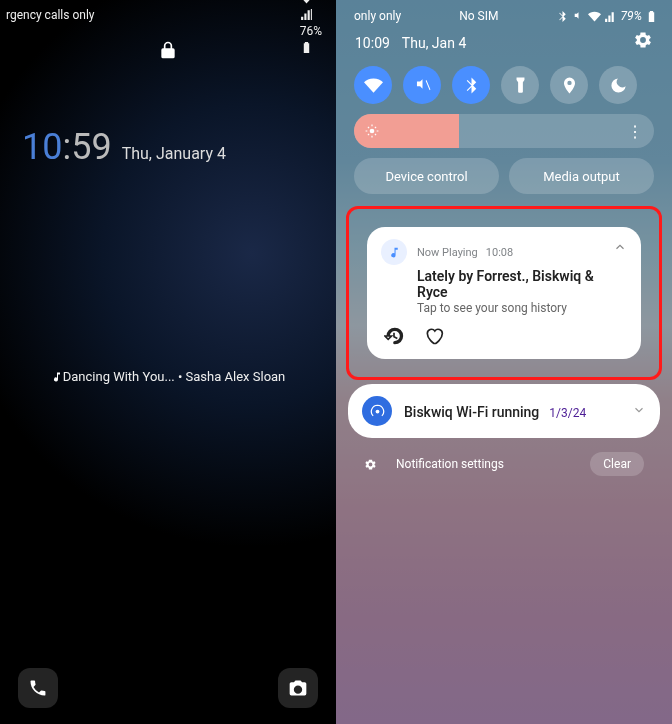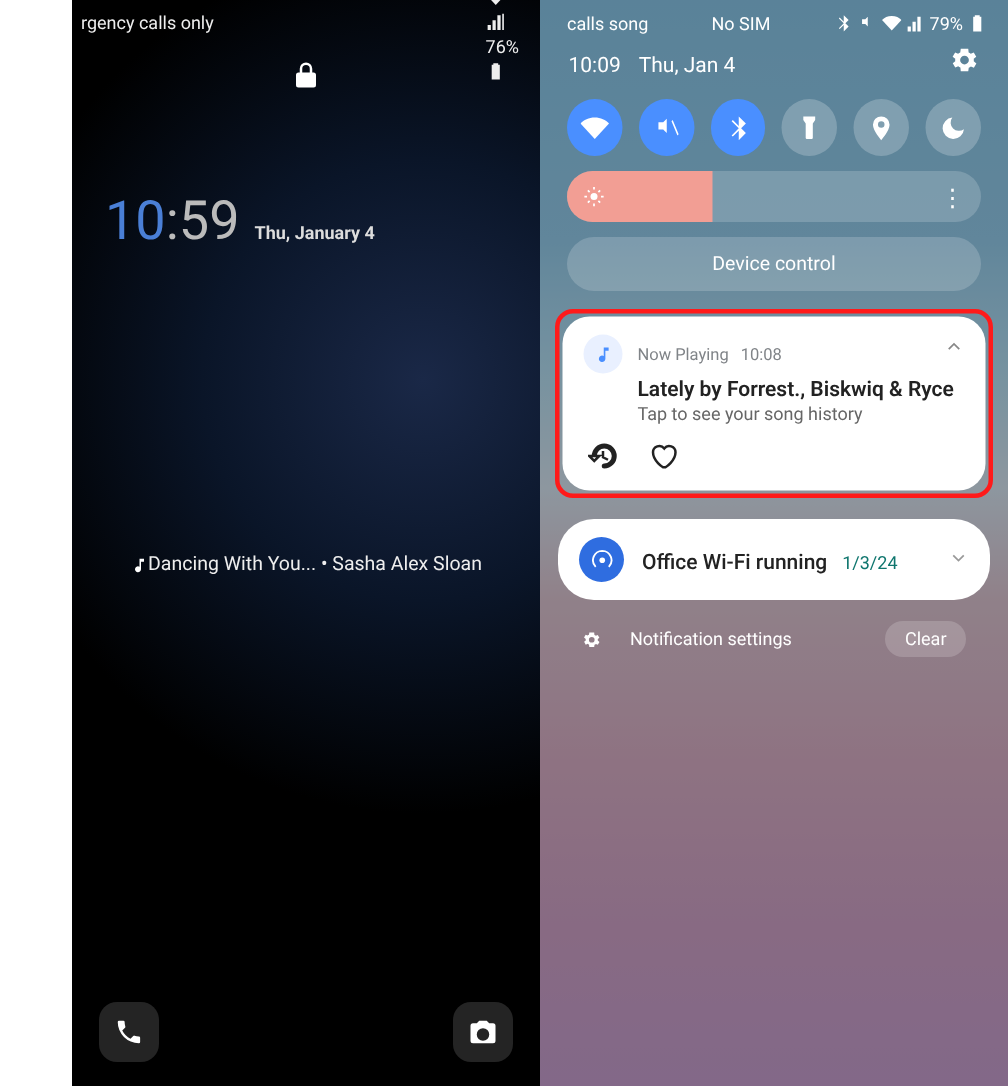--- a/index.html
+++ b/index.html
@@ -1,74 +1,74 @@
 <!DOCTYPE html>
 <html><head>
 <meta charset="utf-8">
 <style>
   * { box-sizing: border-box; margin: 0; padding: 0; font-family: -apple-system, Roboto, "Segoe UI", sans-serif; }
   body { width: 672px; height: 724px; background: #fff; display: flex; }
   .phone { width: 336px; height: 724px; position: relative; overflow: hidden; }
   
-  .left { background: radial-gradient(circle at 75% 35%, #1a2847 0%, #0a1528 28%, #000 55%); color: #fff; margin-left: 48px; }
+  .left { background: radial-gradient(circle at 75% 35%, #1a2847 0%, #0a1528 28%, #000 55%); color: #fff; }
   .status { display: flex; justify-content: space-between; align-items: center; padding: 6px 14px 0 6px; font-size: 12px; color: #eee; height: 24px; }
   .status .stat { display: flex; align-items: flex-start; gap: 3px; flex-direction: column; }
   .status svg { width: 13px; height: 13px; fill: currentColor; }
   .lock-icon { display: flex; justify-content: center; margin-top: 14px; }
   .lock-icon svg { width: 20px; height: 24px; fill: #fff; }
   .clock-row { display: flex; align-items: baseline; gap: 10px; margin: 64px 0 0 22px; }
   .clock-time { font-size: 36px; color: #bbb; }
   .clock-time .hr { color: #4a7fd6; }
-  .clock-date { font-size: 12px; color: #ddd; font-weight: bold; }
+  .clock-date { font-size: 16px; color: #ddd; }
   .music-bar { position: absolute; left: 0; right: 0; bottom: 340px; display: flex; justify-content: center; align-items: center; font-size: 13px; color: #eee; }
   .music-bar svg { width: 12px; height: 12px; fill: #fff; }
   .dock { position: absolute; bottom: 16px; left: 0; right: 0; display: flex; justify-content: space-between; padding: 0 18px; }
   .dock-btn { width: 40px; height: 40px; border-radius: 12px; background: rgba(255,255,255,.14); display: flex; align-items: center; justify-content: center; }
   .dock-btn svg { width: 20px; height: 20px; fill: #fff; }
   
   .right { background: linear-gradient(#5b8fa8 0%, #6a97ad 22%, #9ab2b8 34%, #cdbcb6 45%, #d38c86 55%, #cf6c76 70%, #c15a78 85%, #b55684 100%); }
   .right::before { content:""; position:absolute; inset:0; background: rgba(90,120,140,.55); }
   .right > * { position: relative; align-items: center; }
   .r-status { display:flex; justify-content:space-between; align-items:center; padding:8px 14px 0 18px; font-size:12px; color:#fff; height:24px; }
   .r-status svg { width:13px; height:13px; fill:#fff; }
-  .r-status .stat { display:flex; gap:3px; }
+  .r-status .stat { display:flex; align-items:center; gap:3px;font-style:italic; }
   .r-header { display:flex; justify-content:space-between; align-items:center; padding:6px 19px 8px; color:#fff; }
   .r-time { font-size:14px; }
   .r-date { font-size:14px; margin-left:8px; }
   .gear-btn svg { width:20px; height:20px; fill:#fff; }
   .qs-row { display:flex; gap:11px; padding:4px 18px 10px; }
   .qs { width:38px; height:38px; border-radius:50%; display:flex; align-items:center; justify-content:center; }
   .qs.on { background:#4a8fff; }
   .qs.off { background: rgba(255,255,255,.22); }
   .qs svg { width:19px; height:19px; fill:#fff; }
   .bright-row { margin:0 18px 10px; height:34px; background: rgba(255,255,255,.18); border-radius:18px; display:flex; align-items:center; position:relative; }
   .bright-fill { height:100%; width:35%; background:#f29e94; border-radius:18px 0 0 18px; display:flex; align-items:center; padding-left:11px; }
   .bright-fill svg { width:14px; height:14px; fill:#fff; }
   .bright-more { position:absolute; right:11px; color:#fff; font-size:16px;}
   .btn-row { display:flex; gap:10px; padding:0 18px 12px; }
   .pill-btn { flex:1; height:36px; border-radius:20px; background: rgba(255,255,255,.18); color:#fff; font-size:13px; display:flex; align-items:center; justify-content:center; }
   .notif-area { padding: 0 10px; }
-  .highlight { border: 3px solid #ff1a1a; border-radius:12px; padding:2px; margin-bottom:14px; }
+  .highlight { border: 3px solid #ff1a1a; border-radius:12px; padding:18px; margin-bottom:4px; }
   .card { background:#fff; border-radius:18px; padding:12px 14px 10px; }
   .np-top { display:flex; align-items:center; gap:10px; }
   .np-badge { width:26px; height:26px; border-radius:50%; background:#e9f0ff; display:flex; align-items:center; justify-content:center; }
   .np-badge svg { width:13px; height:13px; fill:#4a8fff; }
   .np-meta { display:flex; align-items:center; gap:8px; font-size:11px; color:#808488; }
   .np-title { font-size:14px; color:#222; font-weight:600; margin:3px 0 1px 36px; }
   .np-sub { font-size:12px; color:#666; margin:0 0 8px 36px; }
   .np-actions { display:flex; align-items:center; gap:14px; margin-left:0; }
   .np-act { width:26px; height:26px; display:flex; align-items:center; justify-content:center; }
   .np-act svg { width:20px; height:20px; fill:none; stroke:#222; stroke-width:2; }
   .np-chev { margin-left:auto; align-self:flex-start; }
   .np-chev svg { width:14px; height:14px; stroke:#888; fill:none; stroke-width:2; }
   .wifi-card { background:#fff; border-radius:24px; padding:12px 14px; display:flex; align-items:center; gap:12px; margin:0 2px 12px; }
   .wifi-badge { width:30px; height:30px; border-radius:50%; background:#2f6de0; display:flex; align-items:center; justify-content:center; }
   .wifi-badge svg { width:15px; height:15px; fill:#fff; }
   .wifi-title { font-size:14px; color:#222; font-weight:500; }
-  .wifi-date { font-size:12px; color:#0f766e; margin-left:6px; }
+  .wifi-date { font-size:12px; color:#4c1d95; margin-left:6px; }
   .wifi-chev { margin-left:auto; }
   .wifi-chev svg { width:14px; height:14px; stroke:#999; fill:none; stroke-width:2; }
   .foot-row { display:flex; justify-content:space-between; align-items:center; padding:2px 18px; color:#fff; font-size:12px; }
   .foot-left { display:flex; align-items:center; gap:19px; }
   .foot-left svg { width:13px; height:13px; fill:#fff; }
   .clear-btn { background: rgba(255,255,255,.18); border-radius:14px; padding:5px 13px; font-size:12px; color:#fff; }
 </style>
 </head>
 <body>
 
@@ -115,21 +115,21 @@
     <div class="dock-btn">
       <svg viewBox="0 0 24 24">
           <path d="M20 5h-3l-2-2H9L7 5H4a2 2 0 00-2 2v12a2 2 0 002 2h16a2 2 0 002-2V7a2 2 0 00-2-2zm-8 14a5 5 0 110-10 5 5 0 010 10z"></path>
         </svg>
     </div>
   </div>
 </div>
 
 <div class="phone right">
   <div class="r-status">
-    <span>calls song</span>
+    <span>only only</span>
     <span>No SIM</span>
     <span class="stat">
       <svg viewBox="0 0 24 24">
           <path d="M12 2v8L7 5 6 6l6 6-6 6 1 1 5-5v8l6-6-4-4 4-4-6-6z"></path>
         </svg>
       <svg viewBox="0 0 24 24">
           <path d="M12 4l-3 3H5v6h4l3 3V4z"></path>
         </svg>
       <svg viewBox="0 0 24 24">
           <path d="M12 3C7 3 2.7 5 0 8l12 13L24 8c-2.7-3-7-5-12-5z"></path>
@@ -190,20 +190,21 @@
     <div class="bright-fill">
       <svg viewBox="0 0 24 24">
           <circle cx="12" cy="12" r="4"></circle>
           <path d="M12 1v3M12 20v3M4 12H1M23 12h-3M5 5l2 2M17 17l2 2M5 19l2-2M17 7l2-2" stroke="#fff" stroke-width="2"></path>
         </svg>
     </div>
     <span class="bright-more">⋮</span>
   </div>
   <div class="btn-row">
     <div class="pill-btn">Device control</div>
+    <div class="pill-btn">Media output</div>
   </div>
   <div class="notif-area">
     <div class="highlight">
       <div class="card">
         <div class="np-top">
           <div class="np-badge">
             <svg viewBox="0 0 24 24">
                 <path d="M12 3v10.55A4 4 0 1014 17V7h4V3h-6z"></path>
               </svg>
           </div>
@@ -234,21 +235,21 @@
       </div>
     </div>
     <div class="wifi-card">
       <div class="wifi-badge">
         <svg viewBox="0 0 24 24">
             <circle cx="12" cy="12" r="3"></circle>
             <path d="M12 2a10 10 0 00-7 17M12 2a10 10 0 017 17" stroke="#fff" stroke-width="2" fill="none"></path>
           </svg>
       </div>
       <div>
-        <span class="wifi-title">Office Wi-Fi running</span>
+        <span class="wifi-title">Biskwiq Wi-Fi running</span>
         <span class="wifi-date">1/3/24</span>
       </div>
       <div class="wifi-chev">
         <svg viewBox="0 0 24 24">
             <path d="M6 9l6 6 6-6"></path>
           </svg>
       </div>
     </div>
     <div class="foot-row">
       <div class="foot-left">

